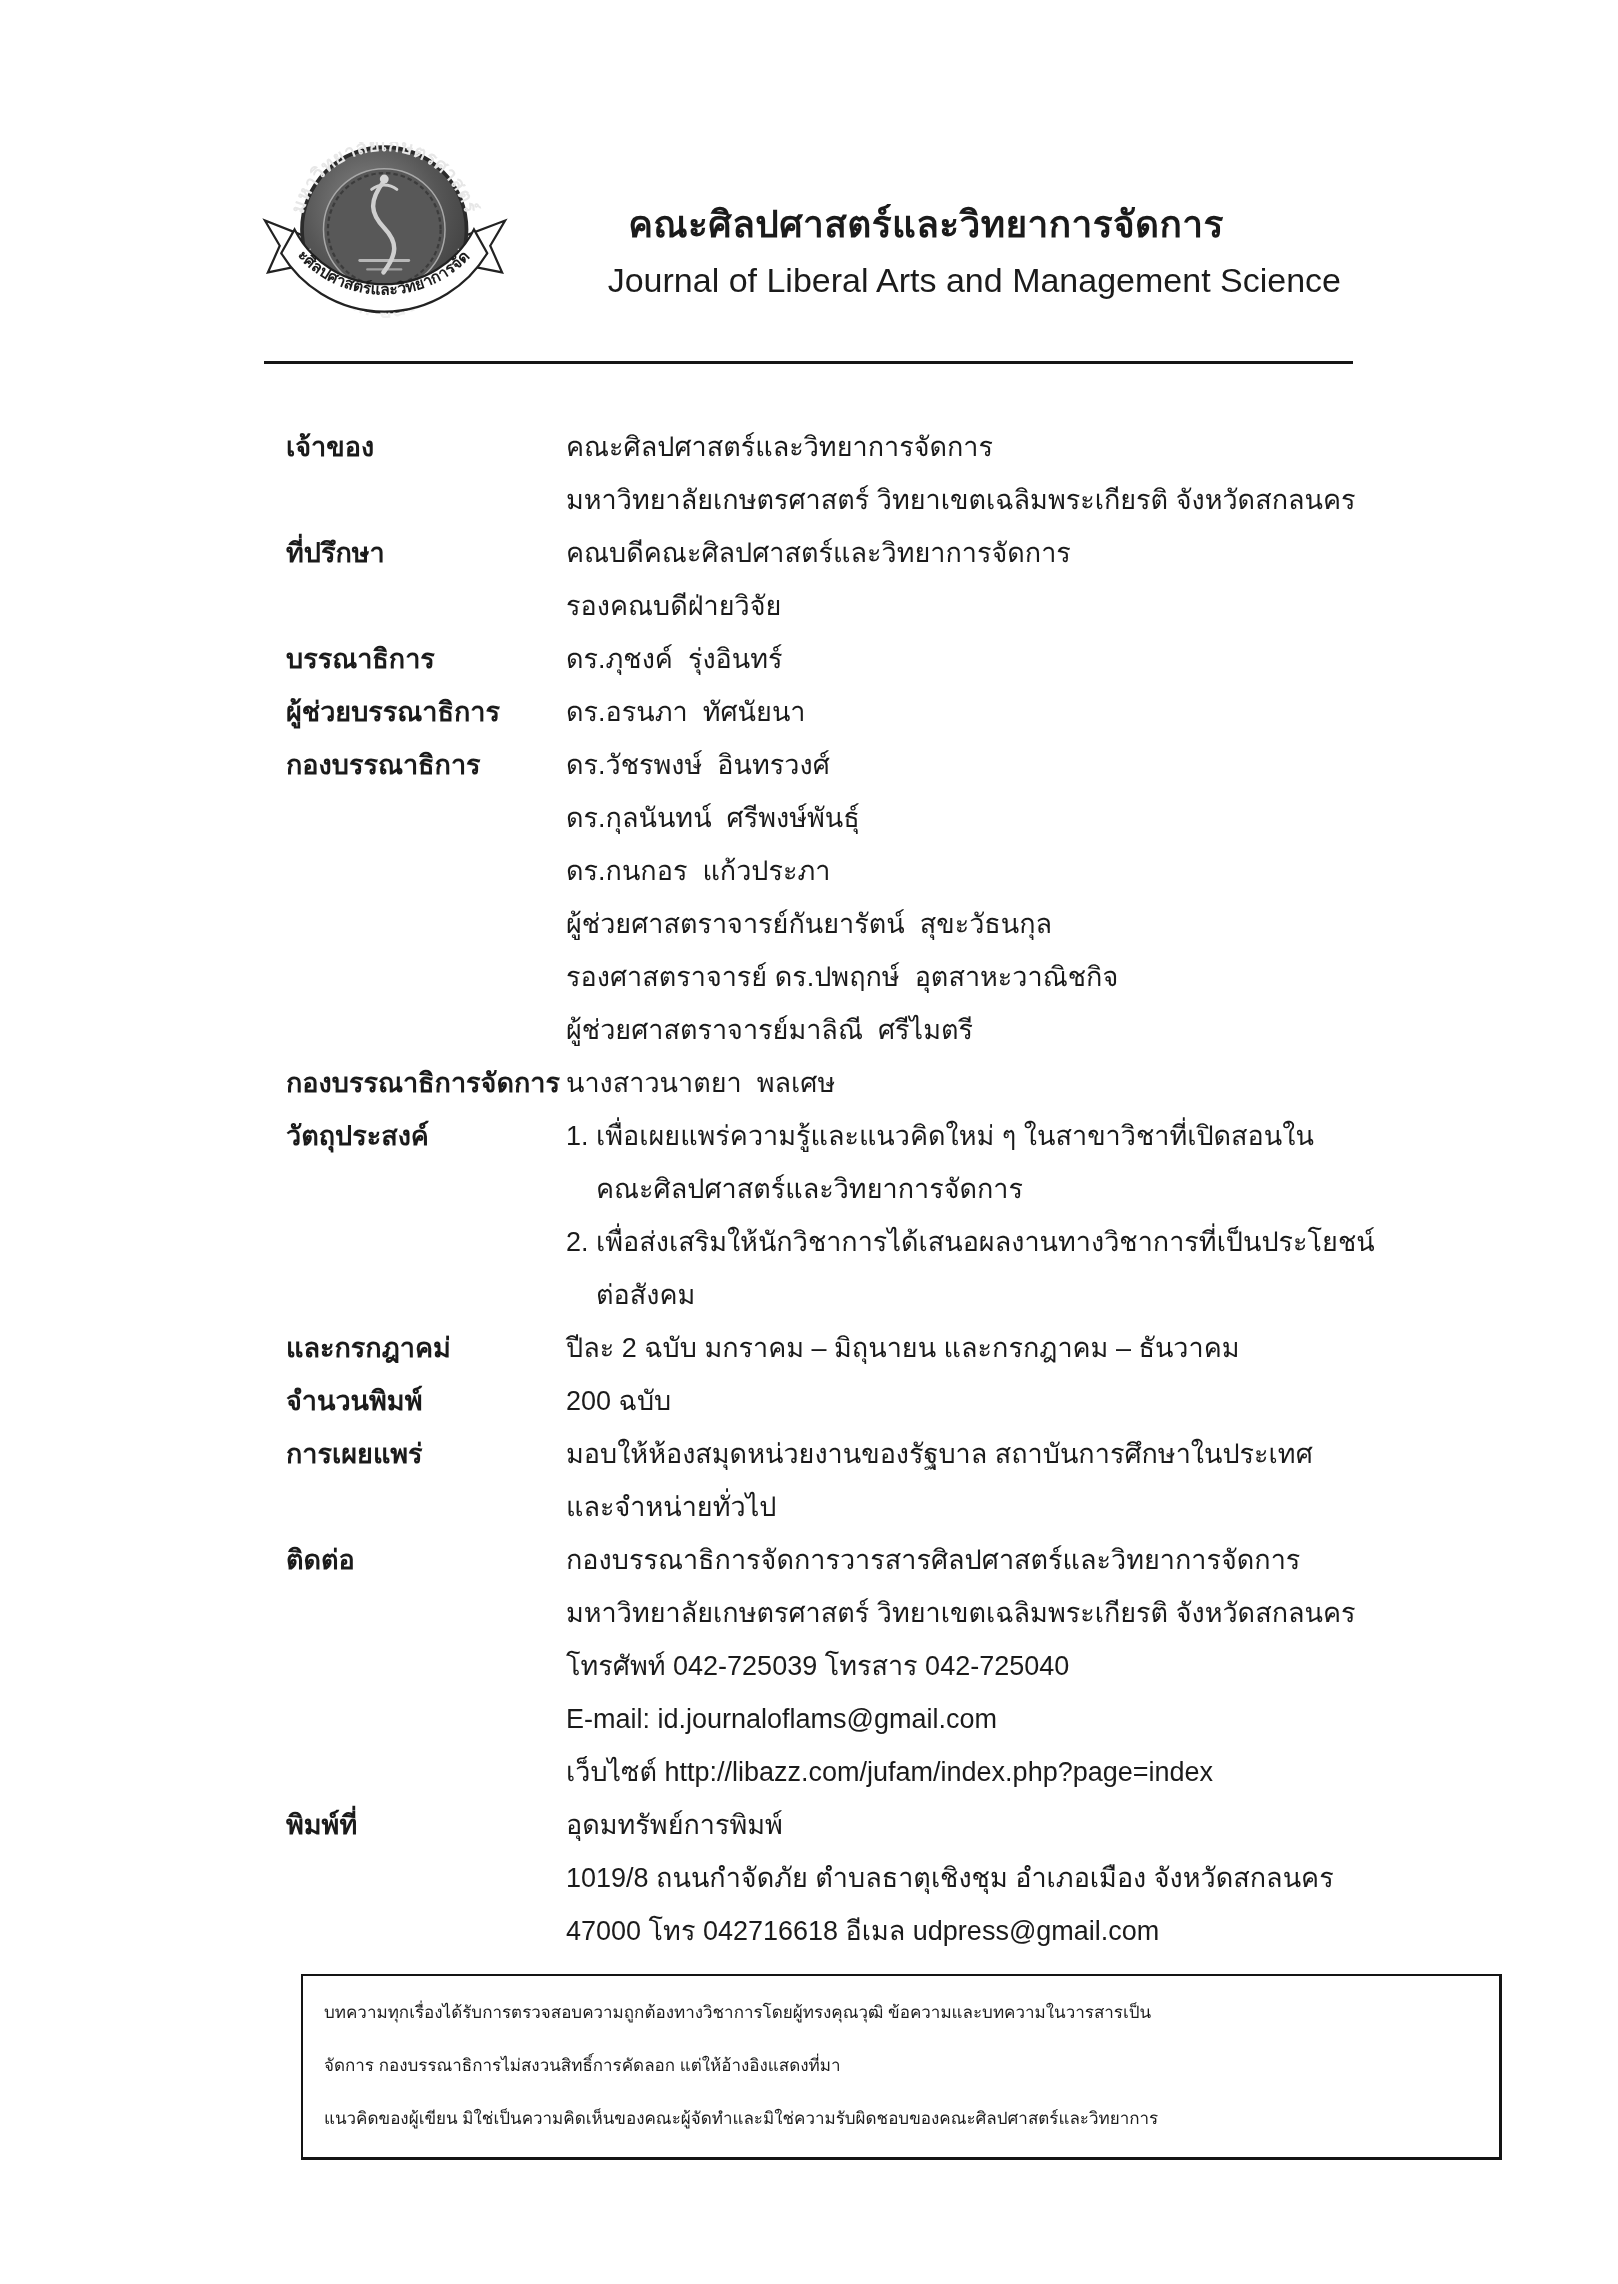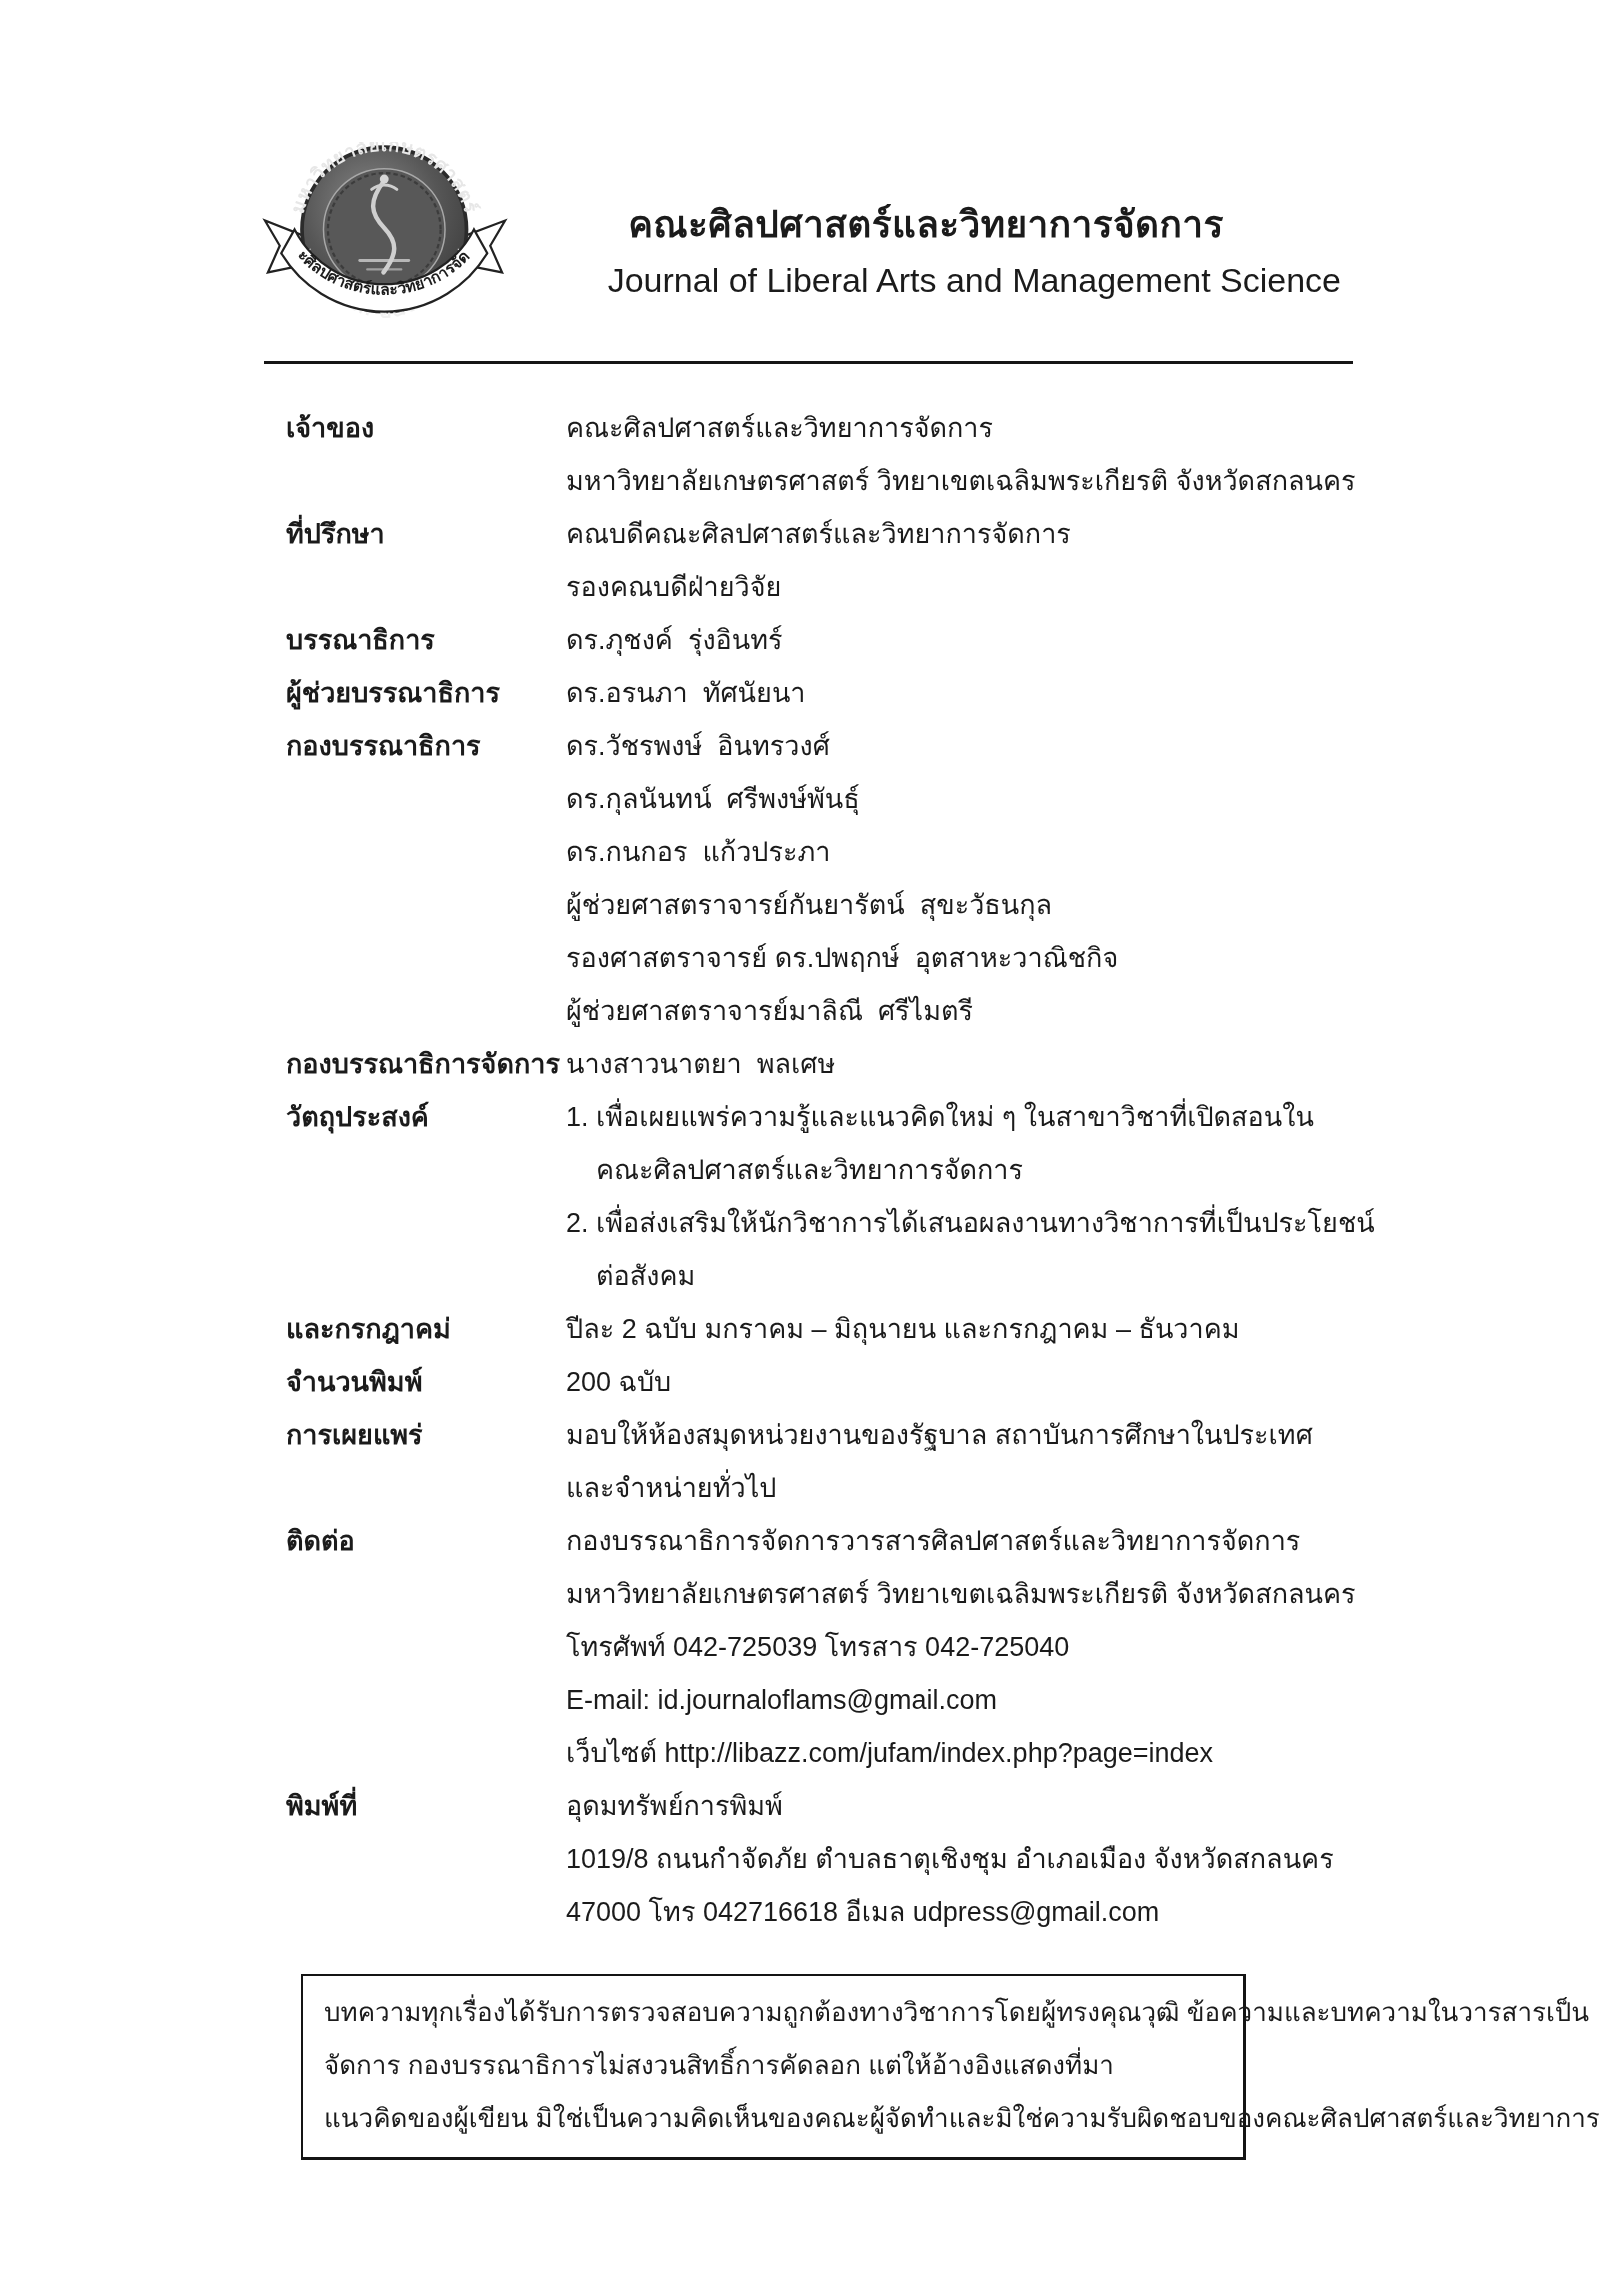--- a/index.html
+++ b/index.html
@@ -44,46 +44,46 @@
   .header-rule {
     position: absolute;
     left: 264px; top: 361px;
     width: 1089px; height: 0;
     border-top: 3px solid #161616;
   }
 
   
   .info {
     position: absolute;
-    left: 286px; top: 402px;
+    left: 286px; top: 421px;
     width: 1200px;
     font-size: 27px;
     line-height: 53px;
   }
   .row { display: flex; align-items: flex-start; }
   .row .label {
     flex: 0 0 280px;
     font-weight: bold;
     white-space: pre-wrap;
   }
   .row .lines { flex: 1 1 auto; min-width: 0; }
   .line { white-space: pre; }
   .line.indent { padding-left: 30px; }
 
   
   .footer-box {
     position: absolute;
     left: 301px; top: 1974px;
-    width: 945px;
+    width: 1201px;
     box-sizing: border-box;
     border: 2.2px solid #141414;
     border-bottom-width: 3.7px;
     border-right-width: 3px;
     padding: 10.4px 25px 12px 21px;
-    font-size: 26px;
+    font-size: 17px;
     line-height: 53px;
   }
   .footer-box .fline { white-space: pre; }
 
   
   .seal-ring-text   { font-size: 25px; font-weight: bold; fill: #e7e7e7; letter-spacing: 1px; }
   .seal-year-text   { font-size: 25px; font-weight: bold; fill: #f0f0f0; letter-spacing: 3px; }
   .seal-ribbon-text { font-size: 21px; font-weight: bold; fill: #1c1c1c; }
   .seal-ornament    { font-size: 22px; fill: #e0e0e0; }
 </style>

